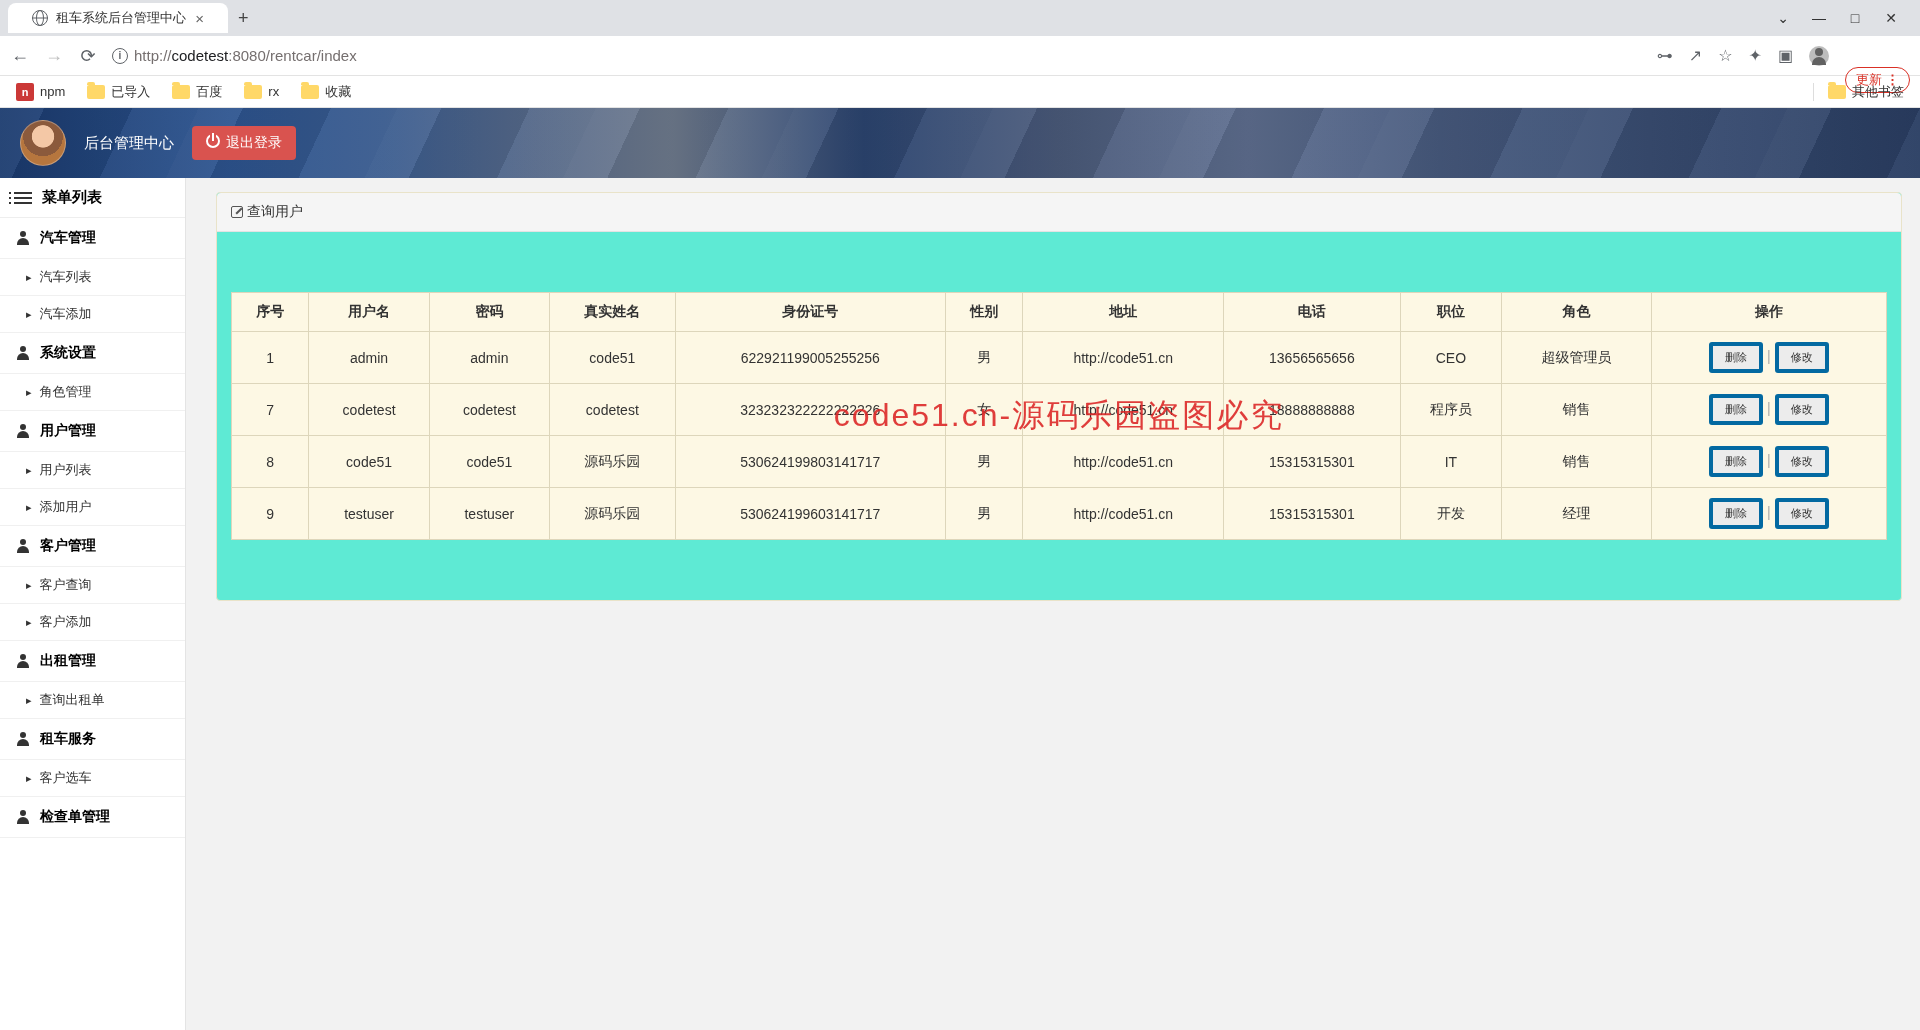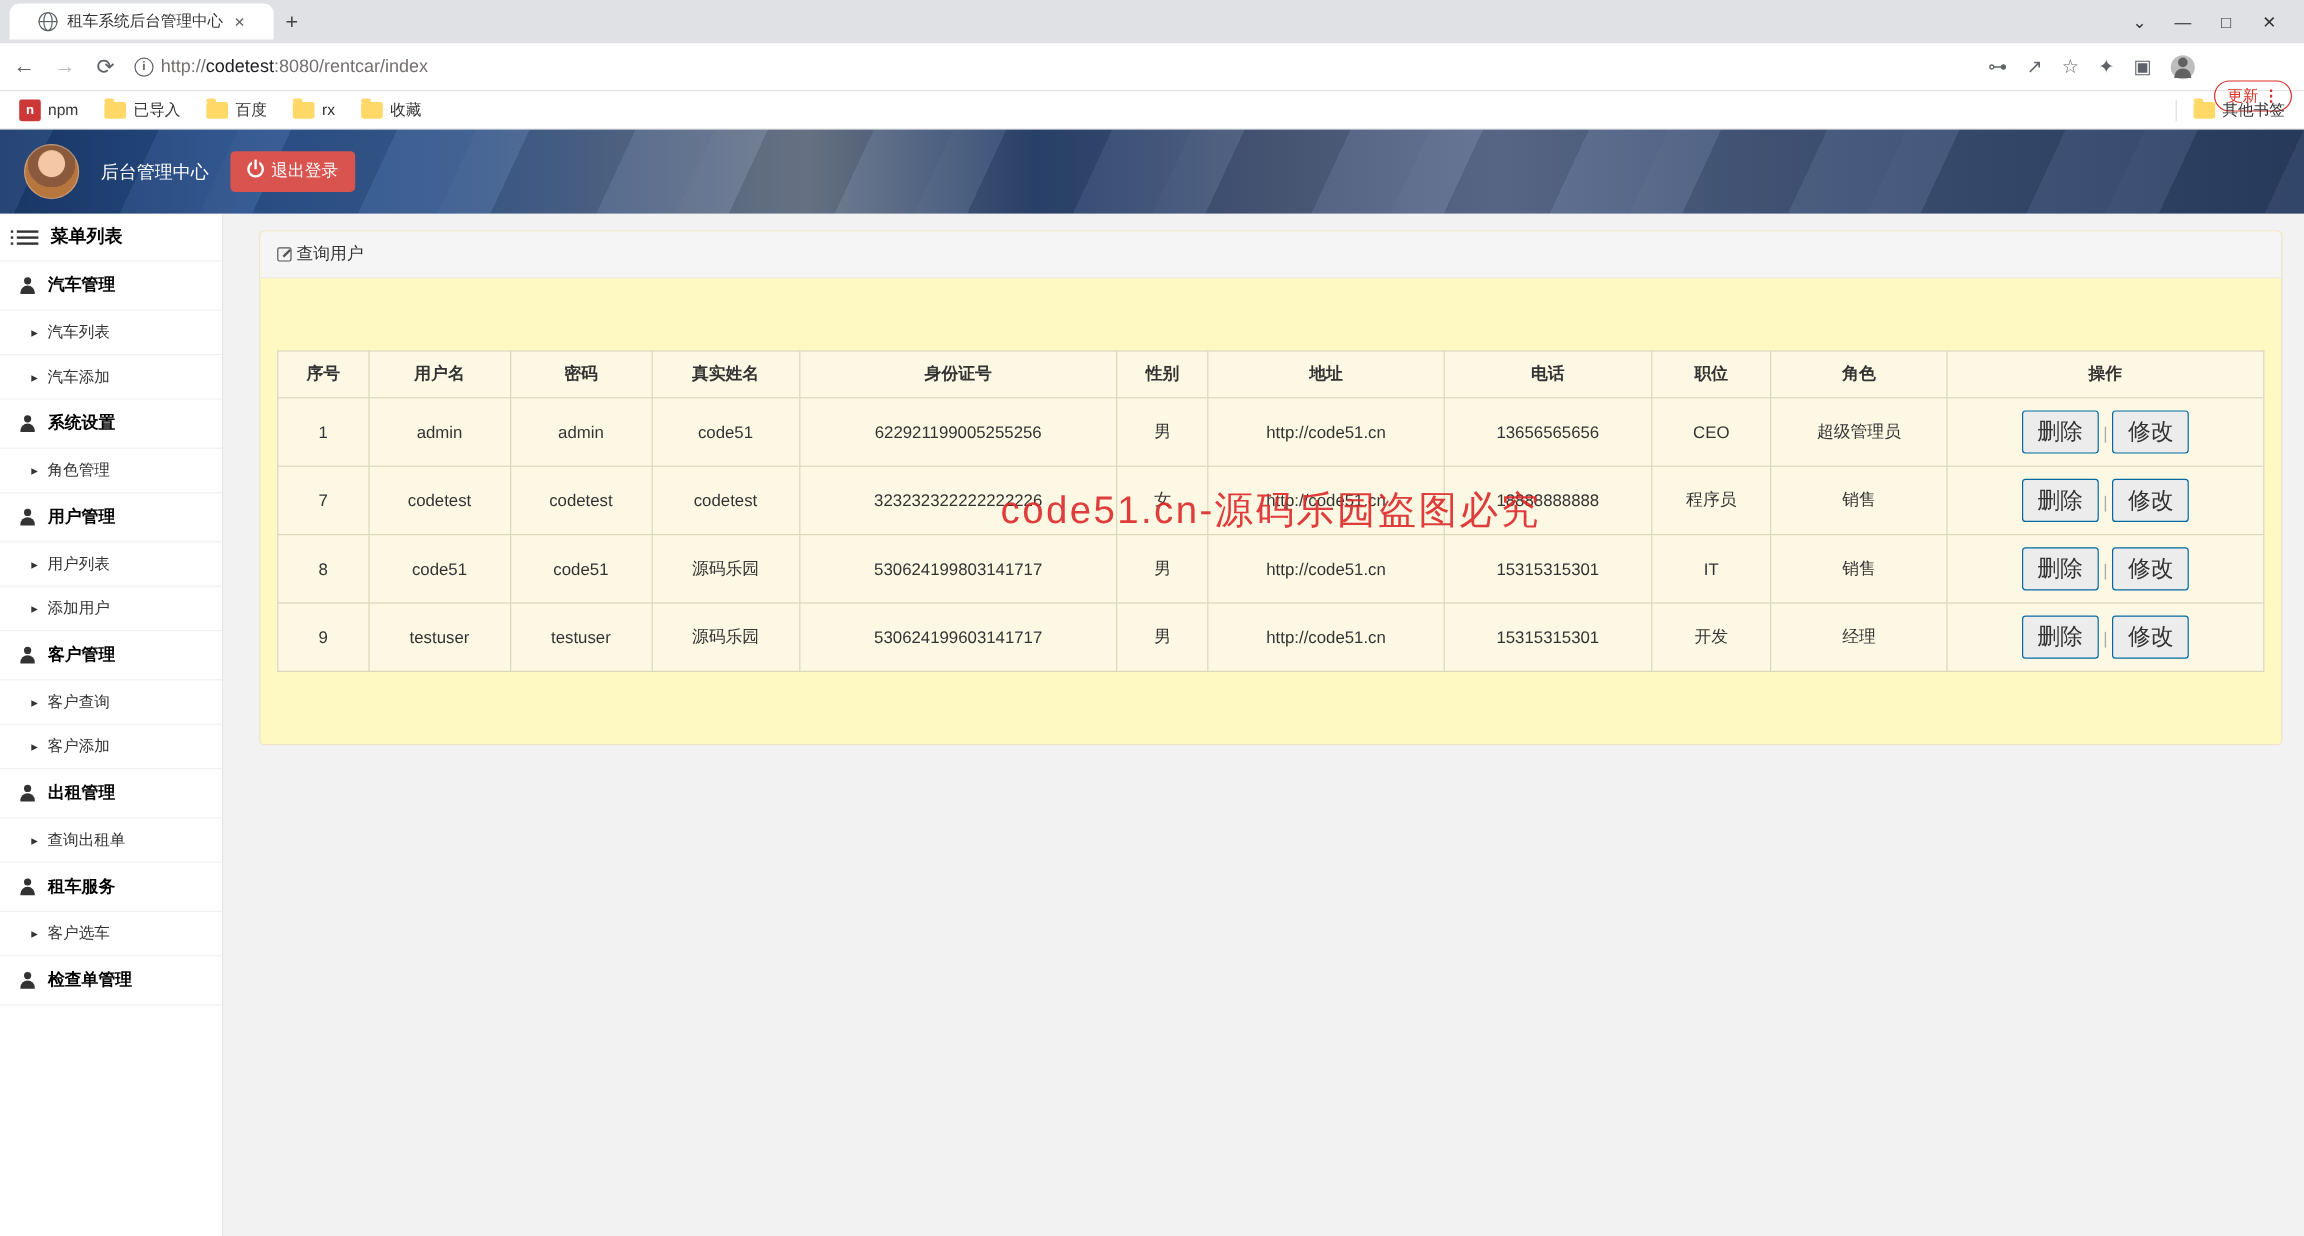--- a/index.html
+++ b/index.html
@@ -53,31 +53,31 @@
 .side-header .list-icon span::before { content: ""; position: absolute; left: -5px; width: 2px; height: 2px; background: #333; }
 
 .side-group { padding: 11px 16px; font-weight: bold; font-size: 14px; display: flex; align-items: center; gap: 10px; cursor: pointer; border-bottom: 1px solid #f0f0f0; }
 .side-item { padding: 9px 16px 9px 26px; font-size: 13px; color: #333; display: flex; align-items: center; gap: 8px; cursor: pointer; border-bottom: 1px solid #f0f0f0; }
 .side-item::before { content: "▸"; font-size: 11px; color: #333; }
 .person-icon { width: 14px; height: 14px; position: relative; display: inline-block; }
 .person-icon::before { content: ""; position: absolute; width: 6px; height: 6px; background: #333; border-radius: 50%; top: 0; left: 4px; }
 .person-icon::after { content: ""; position: absolute; width: 12px; height: 7px; background: #333; border-radius: 6px 6px 0 0; bottom: 0; left: 1px; }
 
 .content-wrap { flex: 1; background: #f2f2f2; padding: 14px 18px 0 30px; overflow: auto; }
-.panel { background: #fef9c3; border: 1px solid #e9e3c9; border-radius: 4px; padding: 0; min-height: 380px; }
+.panel { background: #5eead4; border: 1px solid #e9e3c9; border-radius: 4px; padding: 0; min-height: 380px; }
 .panel-header { background: #f5f5f5; border-bottom: 1px solid #e3e3e3; border-radius: 4px 4px 0 0; padding: 10px 14px; font-size: 14px; color: #333; display: flex; align-items: center; gap: 4px; }
 .edit-icon { width: 12px; height: 12px; border: 1.5px solid #555; border-radius: 2px; position: relative; display: inline-block; }
 .edit-icon::before { content: ""; position: absolute; width: 8px; height: 2px; background: #555; transform: rotate(-45deg); top: 3px; left: 3px; }
 .panel-body { padding: 60px 14px 60px 14px; position: relative; }
 
 .user-table { width: 100%; border-collapse: collapse; background: #fdf8e4; }
 .user-table th, .user-table td { border: 1px solid #ddd6bb; padding: 10px 8px; text-align: center; font-size: 14px; color: #333; }
 .user-table th { font-weight: bold; background: #fdf8e4; }
 .user-table td { background: #fdf8e4; }
-.action-btn { background: #ececec; border: 1px solid #0369a1; border-radius: 3px; padding: 4px 12px; font-size: 19px; color: #333; cursor: pointer; }
+.action-btn { background: #ececec; border: 4px solid #0369a1; border-radius: 3px; padding: 4px 12px; font-size: 11px; color: #333; cursor: pointer; }
 .action-sep { color: #aaa; margin: 0 4px; }
 
 .watermark { position: absolute; top: 50%; left: 50%; transform: translate(-50%, -50%); color: rgba(220, 40, 40, 0.9); font-size: 32px; font-weight: 500; pointer-events: none; white-space: nowrap; letter-spacing: 2px; z-index: 5; }
 </style>
 </head>
 <body>
 
 <div class="browser-chrome">
   <div class="tab-bar">
     <div class="tab">

